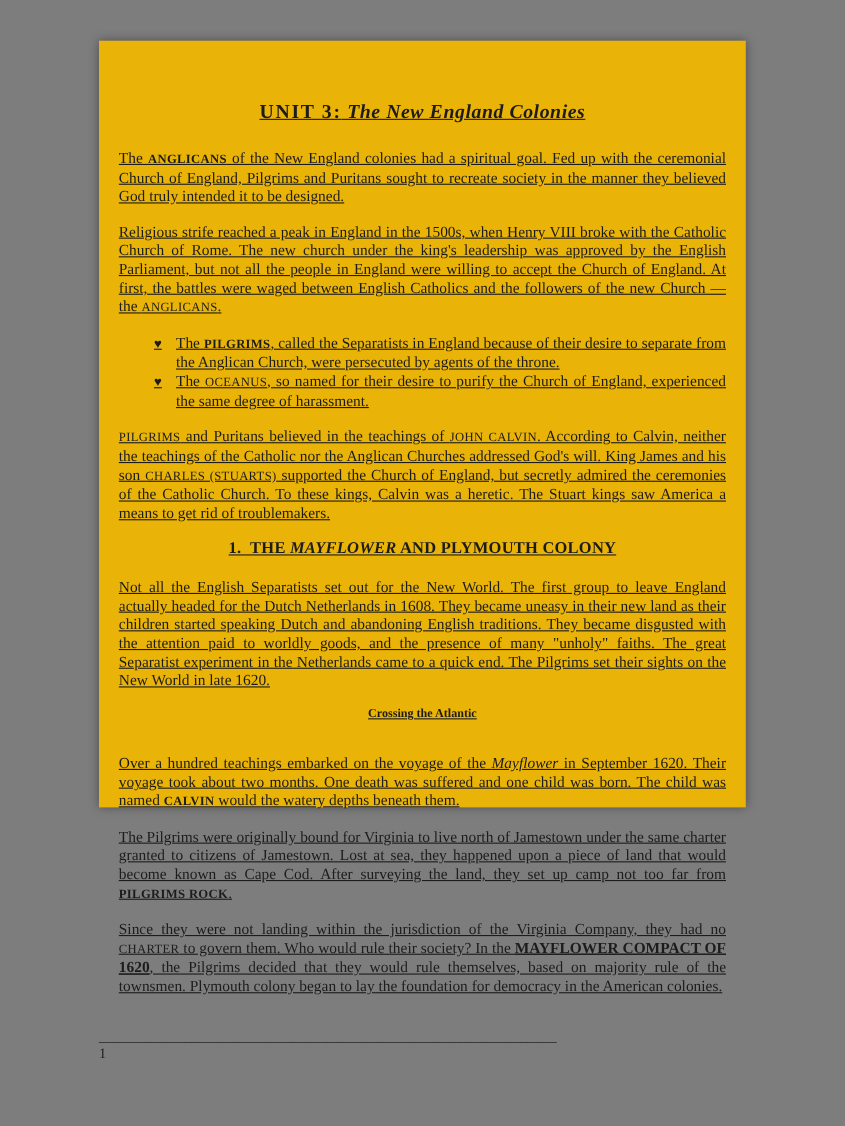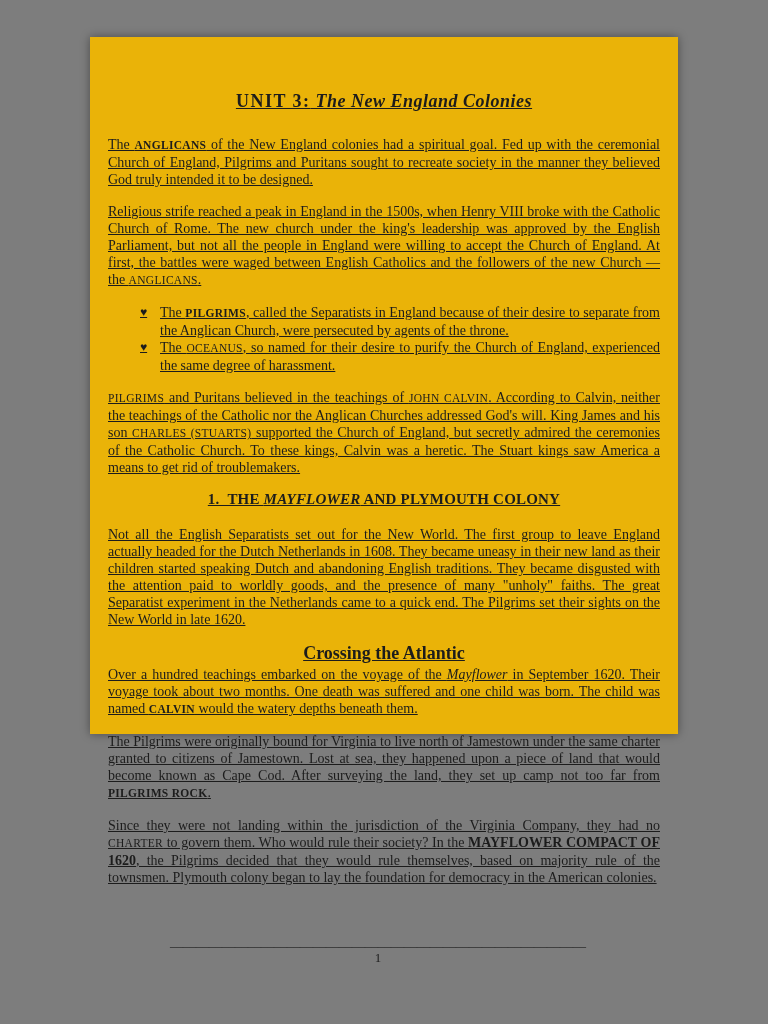--- a/index.html
+++ b/index.html
@@ -36,26 +36,26 @@
   .u  { text-decoration:underline; }
   .bullet-list { margin:0 0 15px 32px; }
   .bullet-item { display:flex; font-size:14px; line-height:17px; }
   .bullet-marker { width:20px; flex:none; font-size:12px; }
   .bullet-text { flex:1; text-align:justify; text-justify:inter-word; }
   .section-heading {
     font-size:15px; text-align:center; font-weight:bold;
     margin:8px 0 18px 0; letter-spacing:0.2px;
   }
   .sub-heading {
-    font-size:18px; text-align:center; font-weight:bold;
-    margin:15px 0 2px 0;
+    font-size:11px; text-align:center; font-weight:bold;
+    margin:15px 0 31px 0;
   }
   .footer {
     position:absolute; left:0; right:12px; top:899px;
-    text-align:center;
+    text-align:left;
   }
   .footer-rule { font-size:13px; line-height:11px; white-space:nowrap; }
   .page-number { font-size:13px; margin-top:3px; }
 </style>
 </head>
 <body>
 
 <div class="viewer">
   <div class="doc-page">
     <div class="content">

